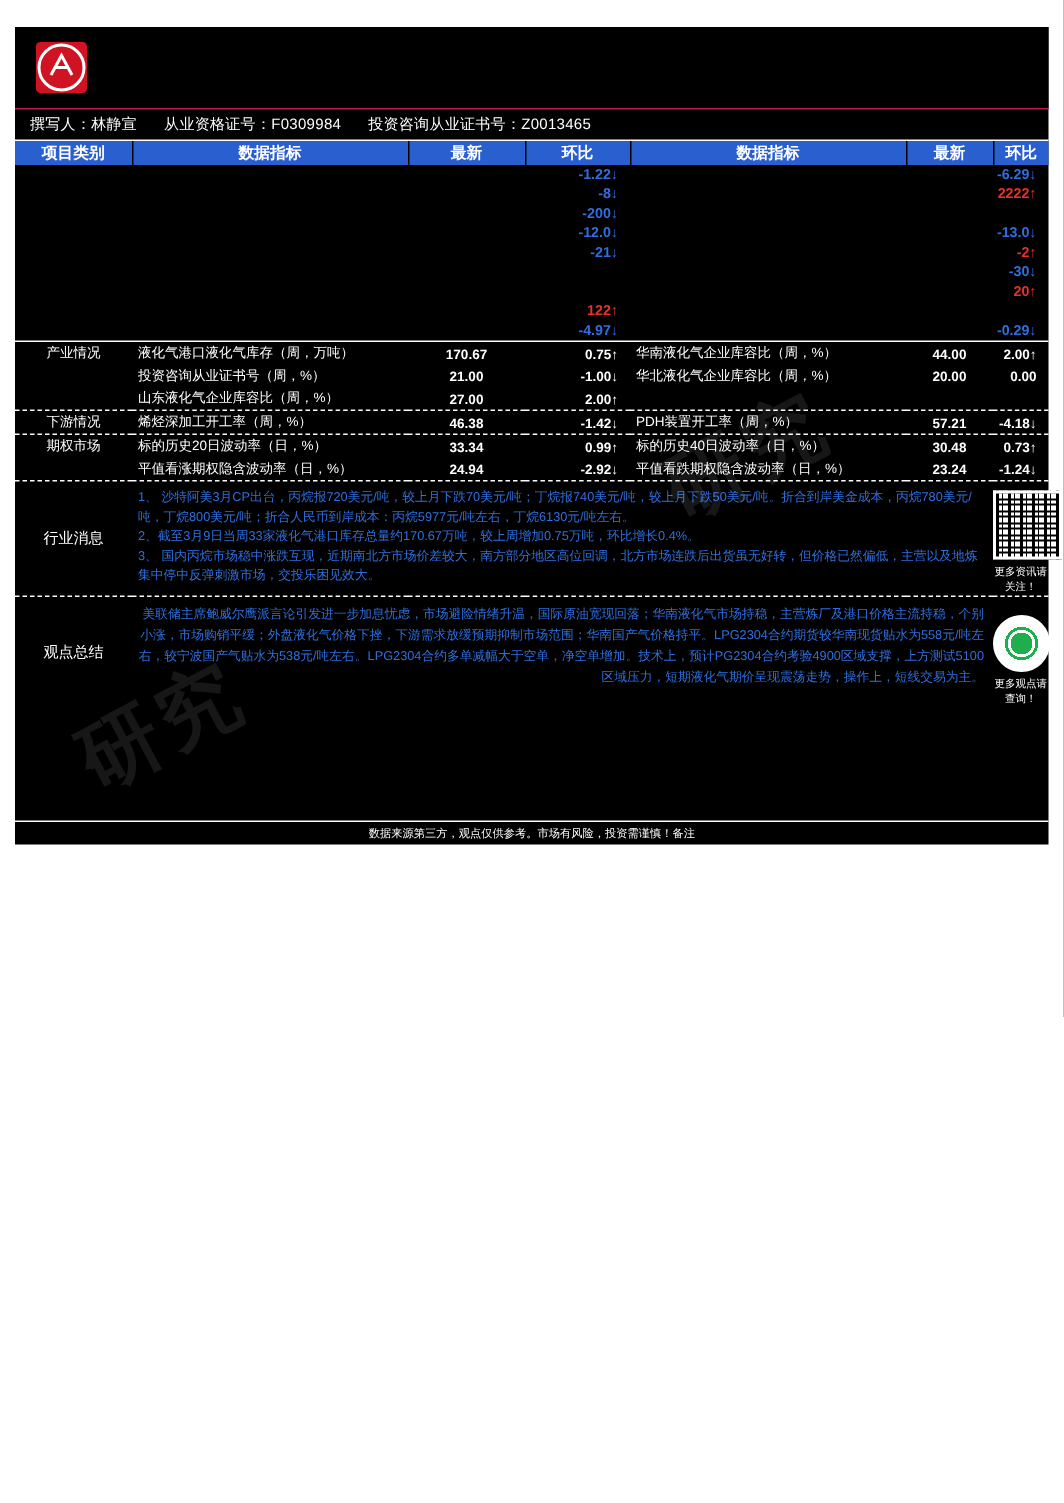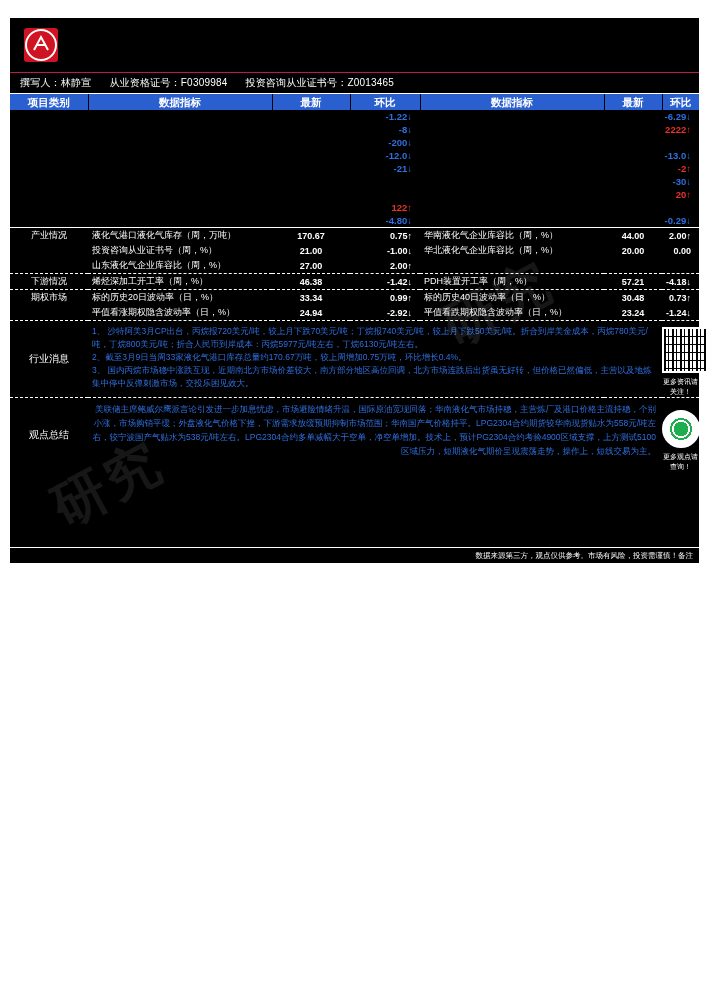--- a/index.html
+++ b/index.html
@@ -81,21 +81,21 @@
   .qr-round{
     width:34px;height:34px;margin:6px auto 0;border-radius:50%;
     background:
       radial-gradient(circle at 50% 50%, #1fae4d 0 30%, #fff 30% 38%, #1fae4d 38% 46%, #fff 46% 100%);
     border:2px solid #fff;
   }
   .qr-note{font-size:7px;color:#fff;margin-top:4px;line-height:10px;}
 
   .footer{
     position:absolute;left:0;bottom:0;width:689px;height:16px;
-    border-top:1px solid #fff;display:flex;align-items:center;justify-content:flex-end;
+    border-top:1px solid #fff;display:flex;align-items:center;justify-content:center;
     font-size:7.5px;color:#fff;padding:0 6px;box-sizing:border-box;
   }
 
   
   .wm{
     position:absolute;pointer-events:none;color:rgba(255,255,255,0.09);
     font-size:54px;font-weight:bold;transform:rotate(-28deg);white-space:nowrap;
     letter-spacing:4px;
   }
   .wm1{left:430px;top:250px;}
@@ -214,21 +214,21 @@
             <td></td>
             <td class="cell-chg up">122↑</td>
             <td></td>
             <td></td>
             <td class="cell-chg flat"></td>
           </tr>
           <tr class="blankrow">
             <td></td>
             <td></td>
             <td></td>
-            <td class="cell-chg down">-4.80↓</td>
+            <td class="cell-chg down">-4.97↓</td>
             <td></td>
             <td></td>
             <td class="cell-chg down">-0.29↓</td>
           </tr>
           <tr class="white-band">
             <td colspan="7"></td>
           </tr>
           <tr class="datarow">
             <td class="cell-cat">产业情况</td>
             <td class="cell-ind">液化气港口液化气库存（周，万吨）</td>

